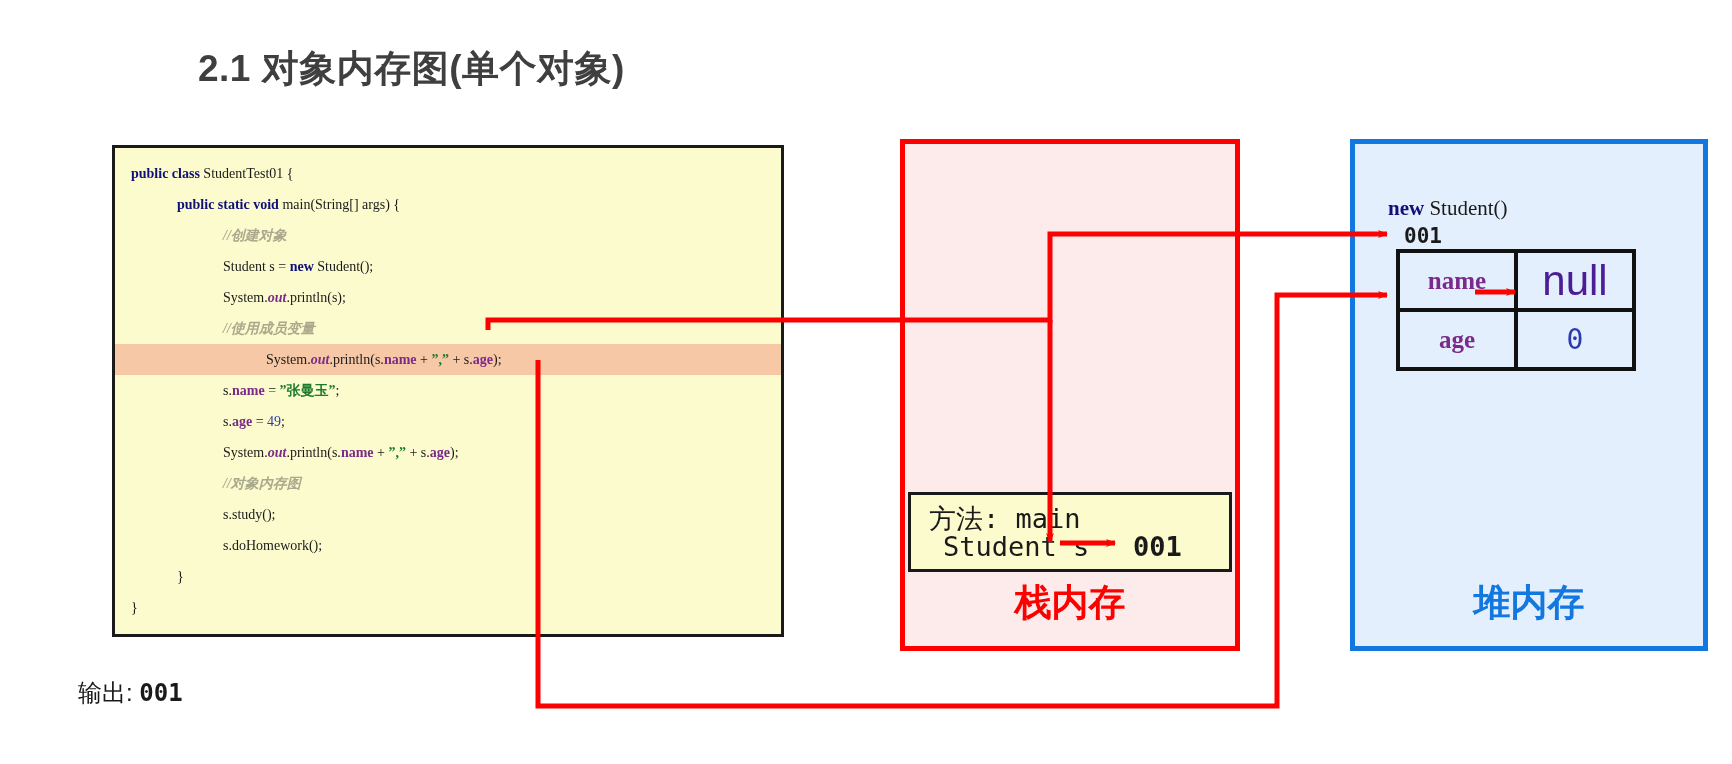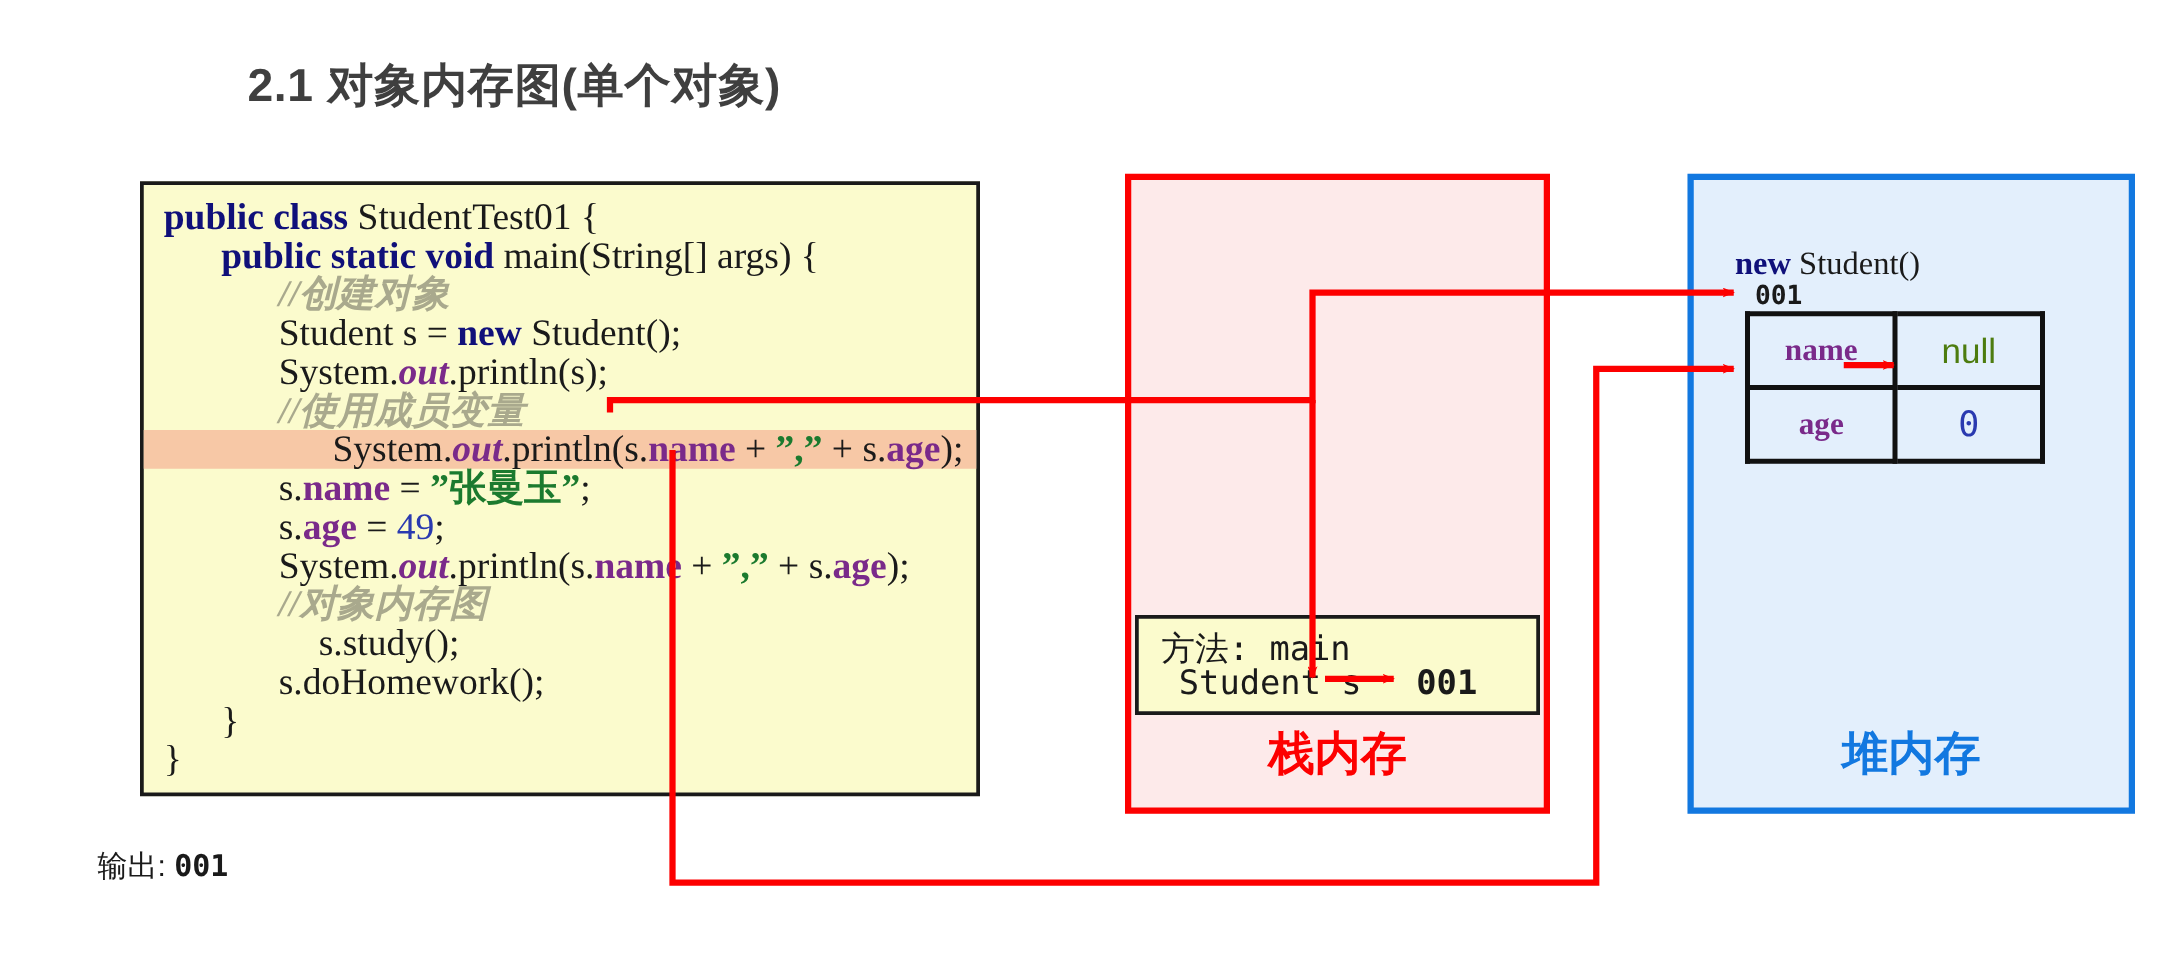--- a/index.html
+++ b/index.html
@@ -46,21 +46,21 @@
     border: 3px solid #1a1a1a;
     box-sizing: border-box;
   }
   .code-line {
     position: absolute;
     left: 0;
     width: 100%;
     height: 31px;
     line-height: 31px;
     font-family: "Liberation Serif", serif;
-    font-size: 30px;
+    font-size: 14px;
     color: #1a1a1a;
     white-space: nowrap;
     box-sizing: border-box;
   }
   .code-line .txt { padding-left: 16px; display: inline-block; }
   .ind1 { padding-left: 16px !important; }
   .ind2 { padding-left: 62px !important; }
   .ind3 { padding-left: 108px !important; }
   .kw   { color: #10107a; font-weight: bold; }
   .cmt  { color: #a9a98d; font-style: italic; font-weight: bold; }
@@ -134,21 +134,21 @@
     font-family: "Liberation Sans", sans-serif;
     font-weight: bold;
     font-size: 37px;
     color: #1278e0;
   }
   #heap-title {
     position: absolute;
     left: 1368px;
     top: 196px;
     font-family: "Liberation Serif", serif;
-    font-size: 26px;
+    font-size: 21px;
     color: #1a1a1a;
     white-space: nowrap;
   }
   #heap-addr {
     position: absolute;
     left: 1384px;
     top: 224px;
     font-family: "DejaVu Sans Mono", monospace;
     font-size: 21px;
     font-weight: bold;
@@ -169,24 +169,24 @@
     text-align: center;
     vertical-align: middle;
     height: 55px;
     font-family: "Liberation Serif", serif;
     font-size: 25px;
     font-weight: bold;
     color: #7a2a8a;
     padding: 0;
   }
   #heap-table td.val-null {
-    color: #4d7c0f;
+    color: #4c1d95;
     font-family: "Liberation Sans", sans-serif;
     font-weight: normal;
-    font-size: 28px;
+    font-size: 42px;
   }
   #heap-table td.val-zero {
     color: #2a3ab0;
     font-family: "DejaVu Sans Mono", monospace;
     font-size: 28px;
     font-weight: normal;
   }
 
   
   #output-text {
@@ -225,21 +225,21 @@
       <div class="code-line" style="top: 41px;"><span class="txt ind2"><span class="kw">public static void </span><span>main(String[] args) {</span></span></div>
       <div class="code-line" style="top: 103px;"><span class="txt ind3"><span>Student s = </span><span class="kw">new </span><span>Student();</span></span></div>
       <div class="code-line" style="top: 72px;"><span class="txt ind3"><span class="cmt">//创建对象</span></span></div>
       <div class="code-line" style="top: 134px;"><span class="txt ind3"><span>System.</span><span class="ital">out</span><span>.println(s);</span></span></div>
       <div class="code-line" style="top: 165px;"><span class="txt ind3"><span class="cmt">//使用成员变量</span></span></div>
       <div class="code-line hl" style="top: 196px; padding-left: 43px;"><span class="txt ind3"><span>System.</span><span class="ital">out</span><span>.println(s.</span><span class="fld">name</span><span> + </span><span class="str">”,”</span><span> + s.</span><span class="fld">age</span><span>);</span></span></div>
       <div class="code-line" style="top: 227px;"><span class="txt ind3"><span>s.</span><span class="fld">name</span><span> = </span><span class="str">”张曼玉”</span><span>;</span></span></div>
       <div class="code-line" style="top: 258px;"><span class="txt ind3"><span>s.</span><span class="fld">age</span><span> = </span><span class="num">49</span><span>;</span></span></div>
       <div class="code-line" style="top: 289px;"><span class="txt ind3"><span>System.</span><span class="ital">out</span><span>.println(s.</span><span class="fld">name</span><span> + </span><span class="str">”,”</span><span> + s.</span><span class="fld">age</span><span>);</span></span></div>
       <div class="code-line" style="top: 320px;"><span class="txt ind3"><span class="cmt">//对象内存图</span></span></div>
-      <div class="code-line" style="top: 351px; padding-left: 32px;"><span class="txt ind3"><span>s.study();</span></span></div>
+      <div class="code-line" style="top: 351px;"><span class="txt ind3"><span>s.study();</span></span></div>
       <div class="code-line" style="top: 382px;"><span class="txt ind3"><span>s.doHomework();</span></span></div>
       <div class="code-line" style="top: 413px;"><span class="txt ind2"><span>}</span></span></div>
       <div class="code-line" style="top: 444px;"><span class="txt ind1"><span>}</span></span></div>
     </div>
 
   <div id="stack-region"></div>
   <div id="stack-label">栈内存</div>
   <div id="stack-frame">
     <div class="frame-line" id="frame-method">方法: main</div>
     <div class="frame-line" id="frame-var">Student s</div>

